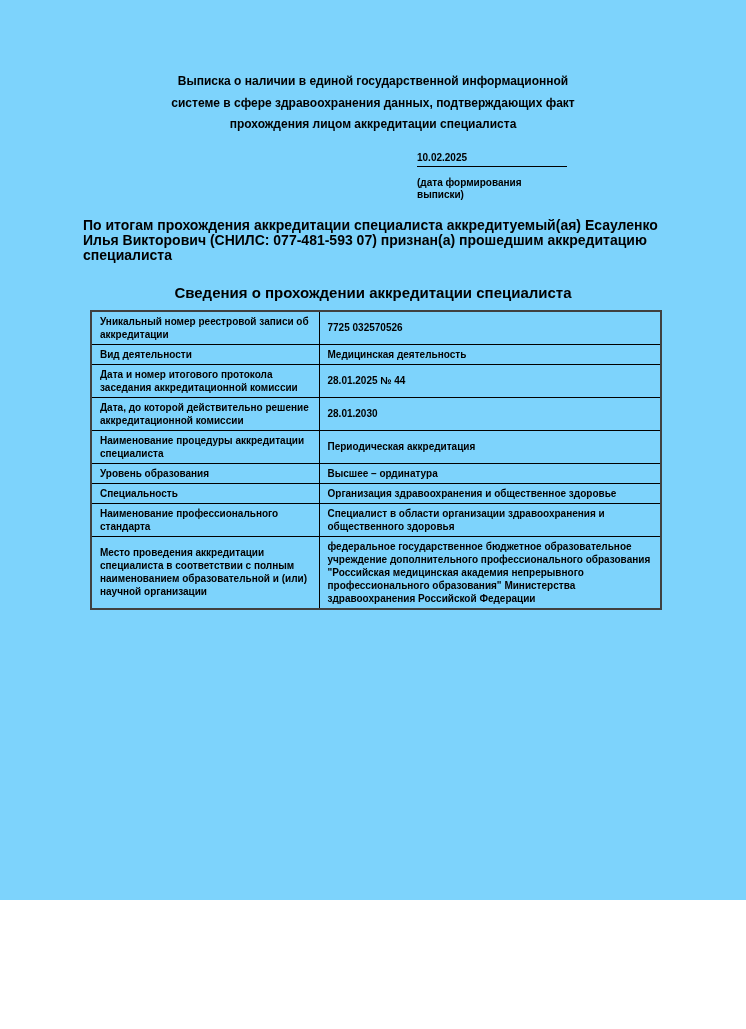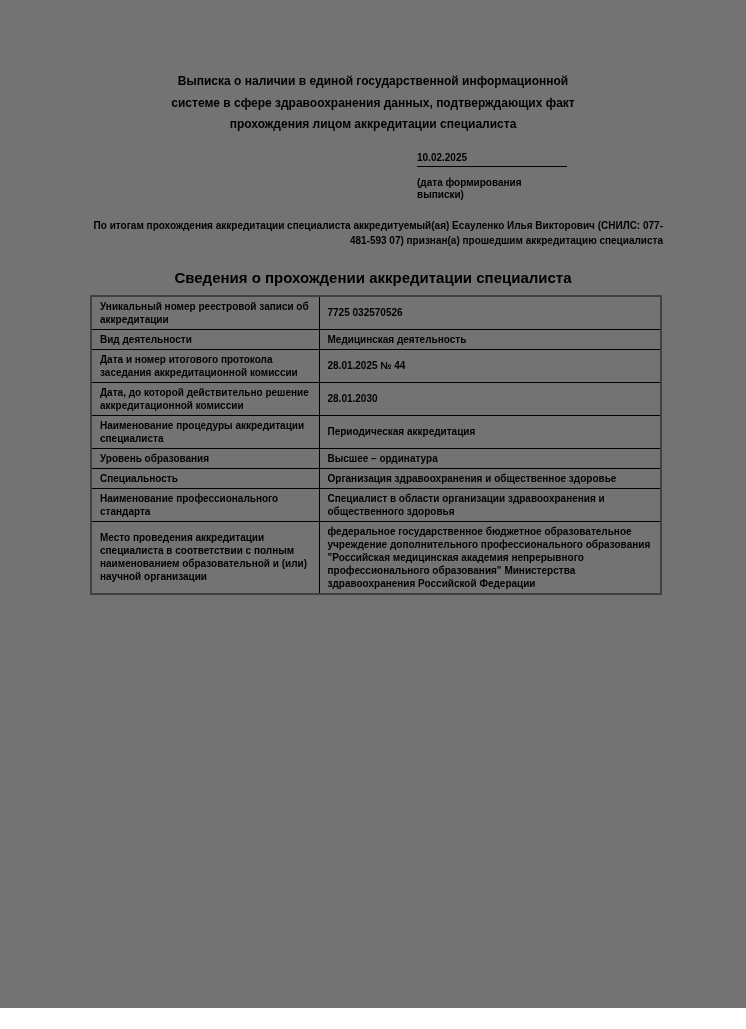--- a/index.html
+++ b/index.html
@@ -3,22 +3,22 @@
 <meta charset="utf-8">
 <style>
   html, body {
     margin: 0;
     padding: 0;
     background: #ffffff;
   }
   .page {
     position: relative;
     width: 746px;
-    height: 1008px;
-    background: #737373;
+    height: 900px;
+    background: #7dd3fc;
     color: #000000;
     font-family: "Liberation Sans", sans-serif;
     font-weight: 700;
     overflow: hidden;
   }
   .doc-title {
     padding-top: 71px;
     text-align: center;
     font-size: 12px;
     line-height: 21.5px;
@@ -33,22 +33,22 @@
   .date-value {
     padding-bottom: 2px;
     border-bottom: 1.5px solid #000000;
   }
   .date-caption {
     padding-top: 10px;
   }
   .intro {
     margin: 17px auto 18px;
     width: 580px;
-    text-align: right;
-    font-size: 10px;
+    text-align: left;
+    font-size: 14px;
     line-height: 15px;
   }
   .section-header {
     margin-top: 21px;
     text-align: center;
     font-size: 15px;
   }
   .record-header {
     margin-top: 6px;
     text-align: center;

